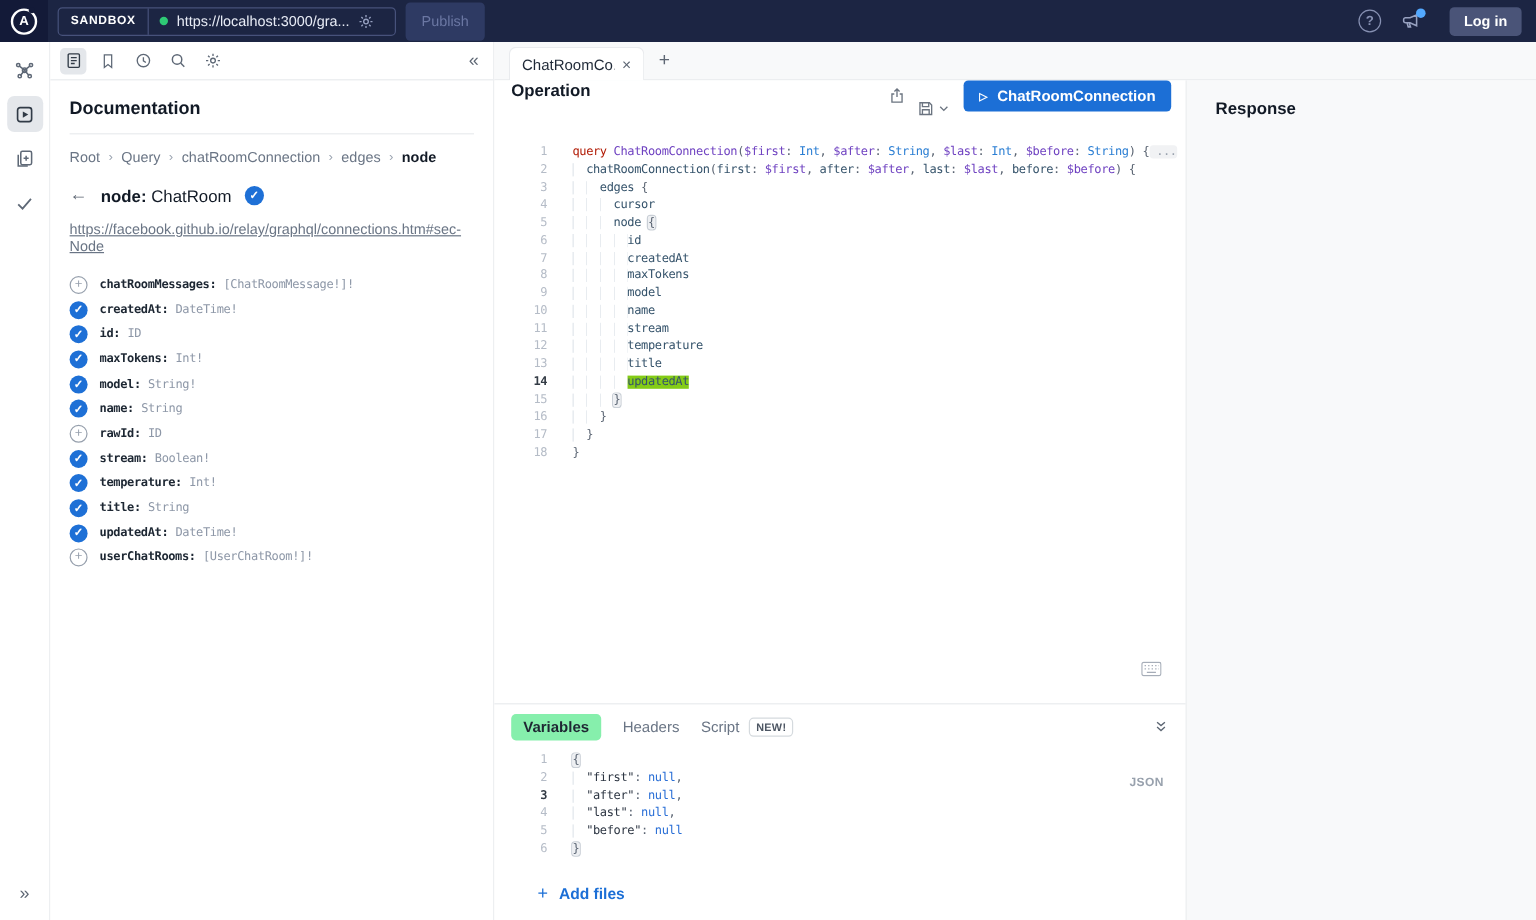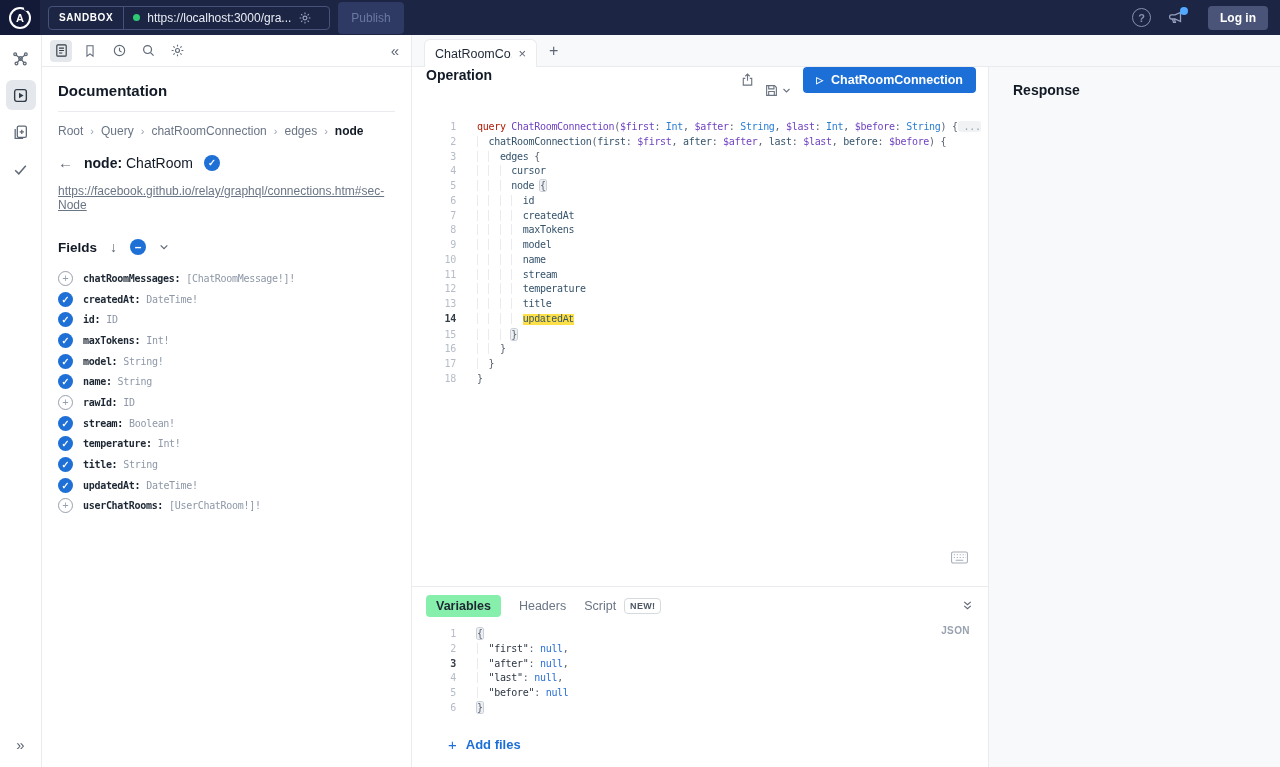--- a/index.html
+++ b/index.html
@@ -96,35 +96,35 @@
   .cline .lc { margin-left:21px; }
   .ind { background-image:repeating-linear-gradient(to right,#e8ecf0 0,#e8ecf0 1px,transparent 1px,transparent 11.45px); }
   .tk-k { color:#b11a04; }
   .tk-d { color:#6f42c1; }
   .tk-v { color:#6f42c1; }
   .tk-t { color:#2a7ed3; }
   .tk-f { color:#35536b; }
   .tk-p { color:#5a6472; }
   .tk-e { color:#9aa2ae; background:#f1f2f4; border-radius:3px; }
   .tk-box { background:#edeff2; box-shadow:0 0 0 1px #c9cfd6; border-radius:2px; }
-  .tk-hl { background:#fde047;font-family:Liberation Mono, monospace; }
+  .tk-hl { background:#84cc16; }
   .tk-s { color:#2c3542; }
   .tk-nu { color:#2a6fd6; }
   .kbd-wrap { position:absolute; right:20px; bottom:22px; color:#a6adb8; }
 
   
   .varsection { height:181px; border-top:1px solid #e9ebee; display:flex; flex-direction:column; flex:none; }
   .vartabs { height:37px; display:flex; align-items:center; padding:0 14px; gap:18px; flex:none; }
   .vtab { font-size:12.5px; color:#6a7585; }
   .vtab.active { background:#86efac; color:#1f2733; font-weight:bold; padding:4px 10px; border-radius:4px; }
   .new-badge { border:1px solid #d5dade; border-radius:4px; font-size:9px; font-weight:bold; color:#4d5663; padding:2px 5px;
     margin-left:-10px; letter-spacing:.3px; background:#fff; }
   .vartabs .collapse2 { margin-left:auto; color:#5d6673; display:flex; }
   .vareditor { flex:1; position:relative; padding-top:3px; }
-  .json-label { position:absolute; top:1px; right:18px; font-size:10px; font-weight:bold; color:#98a1ad; letter-spacing:.4px;margin-left:36px; }
+  .json-label { position:absolute; top:23px; right:18px; font-size:10px; font-weight:bold; color:#98a1ad; letter-spacing:.4px;margin-left:36px; }
   .addfiles { display:flex; align-items:center; gap:9px; color:#1c6fd6; font-size:13px; font-weight:bold; margin:4px 0 14px 36px; }
   .addfiles .plus { font-size:15px; font-weight:normal; }
 
   
   .respcol { flex:1; background:#f8f9fa; padding:0 24px; min-width:0; }
   .respheader { height:46px; display:flex; align-items:center; }
 
   svg { display:block; }
 </style>
 </head>
@@ -251,30 +251,20 @@
         </div>
 
         <div class="node-row">
           <span class="back-arrow"><span>←</span></span>
           <span class="node-title"><b>node:</b> <span>ChatRoom</span></span>
           <span class="check-circle">✓</span>
         </div>
 
         <a class="doc-link">https://facebook.github.io/relay/graphql/connections.htm#sec-Node</a>
 
-        <div class="fields-row">
-          <span class="fields-label">Fields</span>
-          <span class="sort-arrow"><span>↓</span></span>
-          <span class="minus-circle">–</span>
-          <span class="fields-chevron">
-            <svg width="10" height="8" viewBox="0 0 12 8" fill="none" stroke="currentColor" stroke-width="1.4">
-                <path d="M2 2l4 4 4-4"></path>
-              </svg>
-          </span>
-        </div>
 
         <div class="fields-list">
             <div class="field-row">
               <span class="plus-circle">+</span>
               <span class="mono"><span class="fname">chatRoomMessages:</span><span class="ftype">[ChatRoomMessage!]!</span></span>
             </div>
             <div class="field-row">
               <span class="check-circle">✓</span>
               <span class="mono"><span class="fname">createdAt:</span><span class="ftype">DateTime!</span></span>
             </div>

